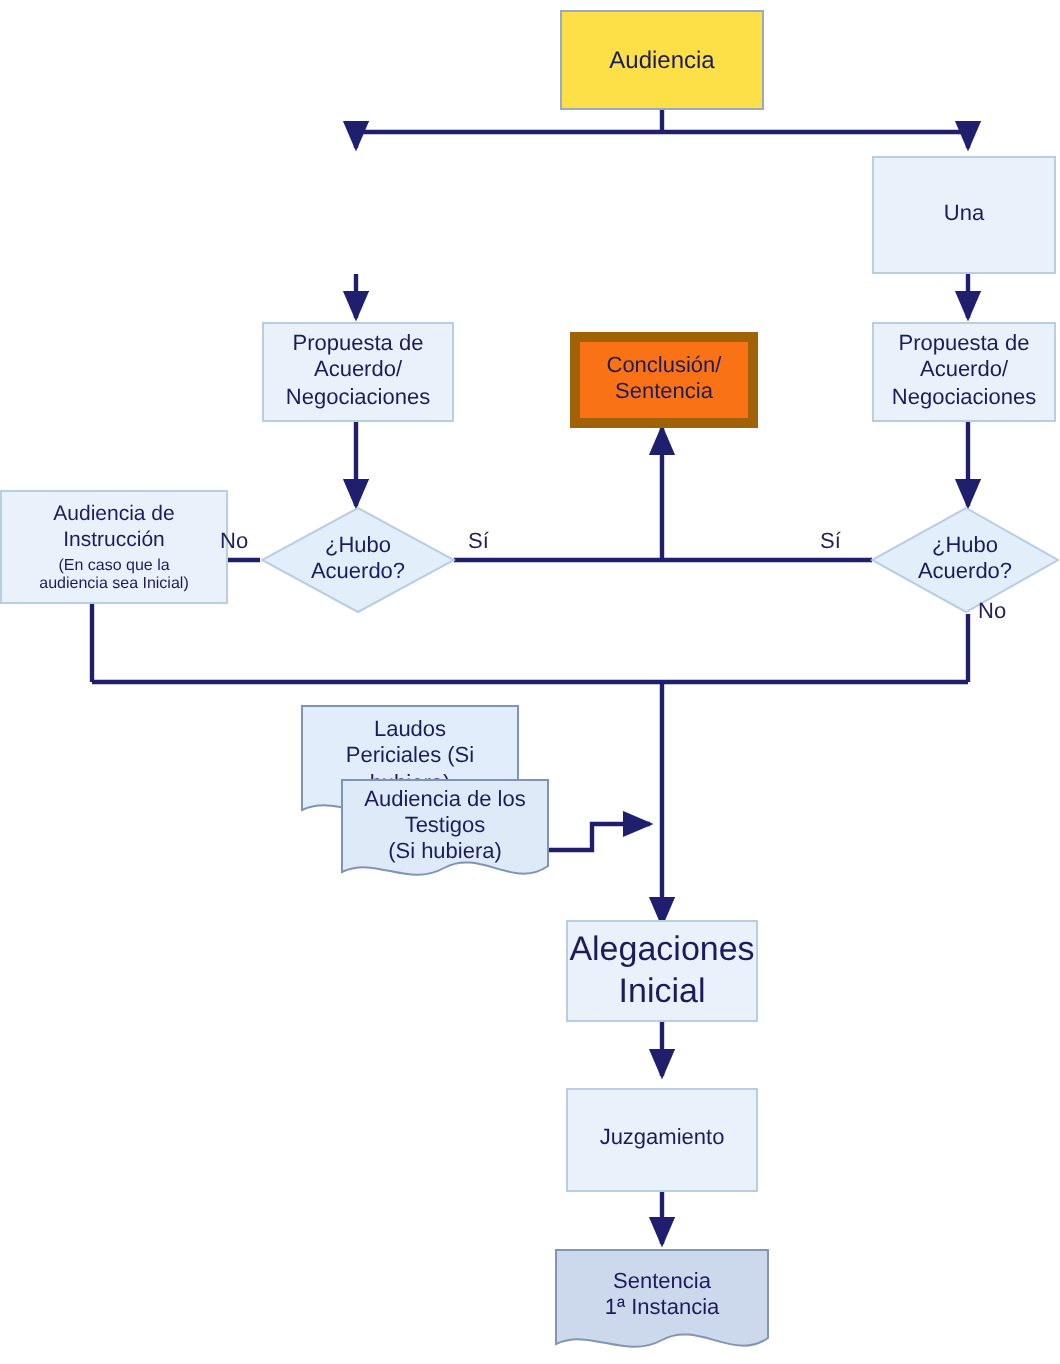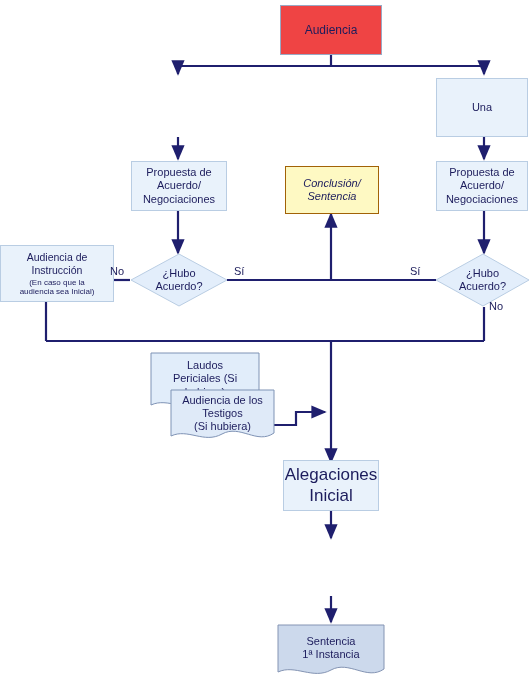--- a/index.html
+++ b/index.html
@@ -1,22 +1,22 @@
 <!DOCTYPE html>
 <html><head>
 <meta charset="utf-8">
 <style>
   html,body{margin:0;padding:0;background:#ffffff;}
   body{width:530px;height:682px;font-family:"Liberation Sans",sans-serif;}
   #stage{position:relative;width:530px;height:682px;overflow:hidden;background:#fff;}
   #edges{position:absolute;left:0;top:0;width:530px;height:682px;}
   .node{position:absolute;box-sizing:border-box;display:flex;align-items:center;justify-content:center;text-align:center;color:#1c1c5c;line-height:1.22;}
   .rect{border:1px solid #b9cde3;background:#e9f2fb;}
-  .rect.dark{background:#ef4444;border:1px solid #9aa9c4;}
-  .rect.dark2{background:#fef9c3;border:1px solid #a16207;font-style:italic;}
+  .rect.dark{background:#fde047;border:1px solid #9aa9c4;}
+  .rect.dark2{background:#f97316;border:5px solid #a16207;}
   .lbl{position:absolute;color:#21215e;font-size:11px;}
   .sub{display:block;font-size:8px;line-height:1.15;margin-top:1px;}
   .diamond-wrap{position:absolute;text-decoration:underline;}
   .docwrap{position:absolute;}
   .doctxt{position:absolute;left:0;top:0;width:100%;height:100%;display:flex;align-items:center;justify-content:center;text-align:center;color:#1c1c5c;line-height:1.2;padding-bottom:8px;box-sizing:border-box;}
   .dmtxt{position:absolute;left:0;top:0;width:100%;height:100%;display:flex;align-items:center;justify-content:center;text-align:center;color:#1c1c5c;line-height:1.2;}
 </style>
 </head>
 <body>
 
@@ -139,20 +139,23 @@
       <span>Testigos</span>
       <span>(Si hubiera)</span>
     </div>
   </div>
 
   <div class="node rect" style="left:283px;top:460px;width:96px;height:51px;font-size:17px;flex-direction:column;">
     <span>Alegaciones</span>
     <span>Inicial</span>
   </div>
 
+  <div class="node rect" style="left:283px;top:544px;width:96px;height:52px;font-size:11px;">
+    <span>Juzgamiento</span>
+  </div>
 
   <div class="docwrap" style="left:277px;top:624px;width:108px;height:56px;">
     <svg width="108" height="56" viewBox="0 0 108 56">
       <path d="M1,1 L107,1 L107,45 C90,57 72,36 54,46 C36,56 18,40 1,48 Z" fill="#ccd9ec" stroke="#8494b3" stroke-width="1"></path>
     </svg>
     <div class="doctxt" style="font-size:11px;flex-direction:column;padding-bottom:8px;">
       <span>Sentencia</span>
       <span>1ª Instancia</span>
     </div>
   </div>

